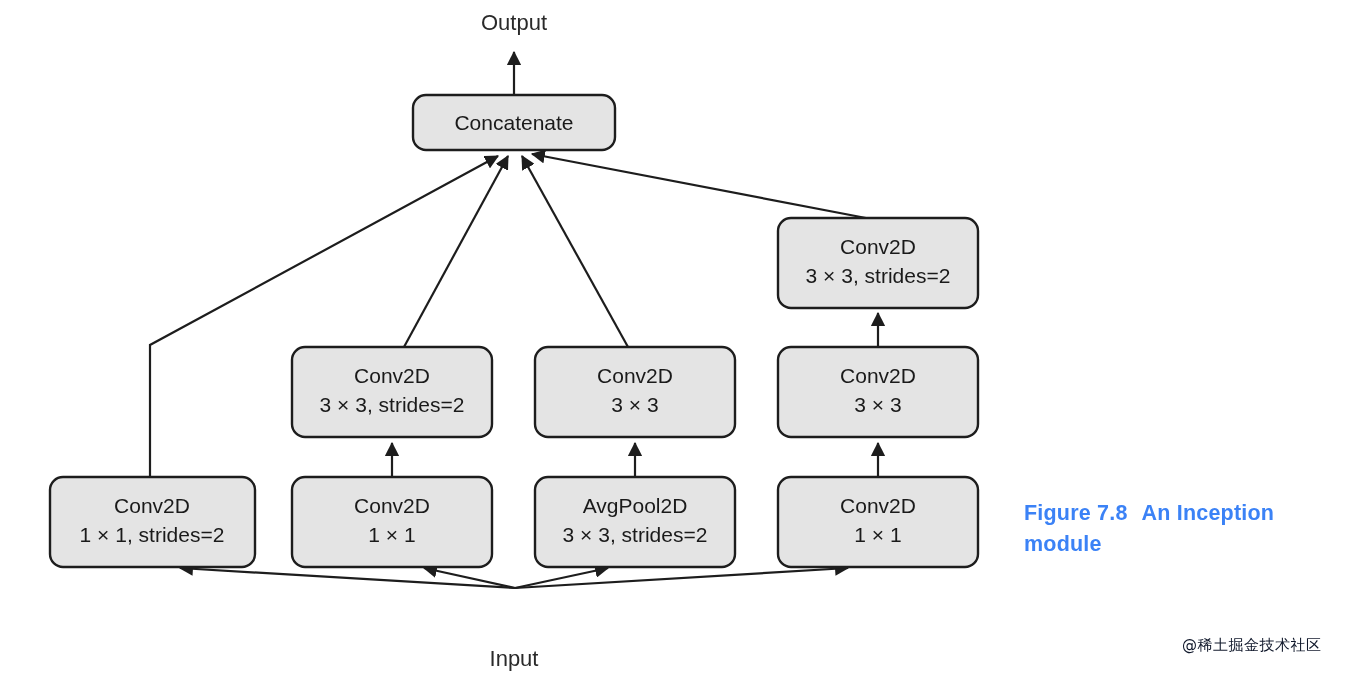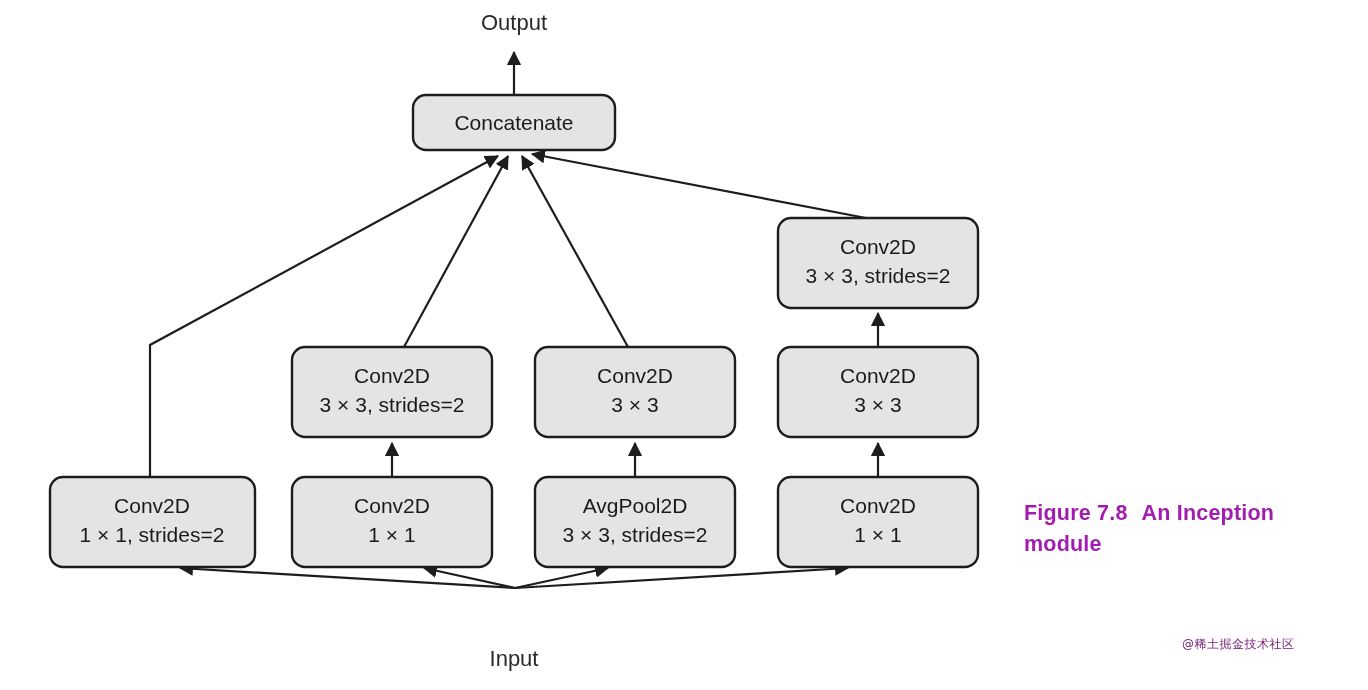--- a/index.html
+++ b/index.html
@@ -53,35 +53,35 @@
     dominant-baseline: middle;
   }
   .caption {
     position: absolute;
     left: 1024px;
     top: 498px;
     width: 330px;
     font-family: "Liberation Sans", sans-serif;
     font-size: 21.5px;
     font-weight: bold;
-    color: #a21caf;
+    color: #3b82f6;
     line-height: 1.42;
     letter-spacing: 0.2px;
   }
   .caption .cap-gap {
     display: inline-block;
     width: 14px;
   }
   .watermark {
     position: absolute;
     left: 1182px;
     top: 636px;
     font-family: "DejaVu Sans", sans-serif;
-    font-size: 12px;
-    color: #701a75;
+    font-size: 15px;
+    color: #0f172a;
     letter-spacing: 0.5px;
     white-space: nowrap;
   }
 </style>
 </head>
 <body>
 
 <div id="page">
 
   <svg id="diagram-svg" viewBox="0 0 1368 690">

